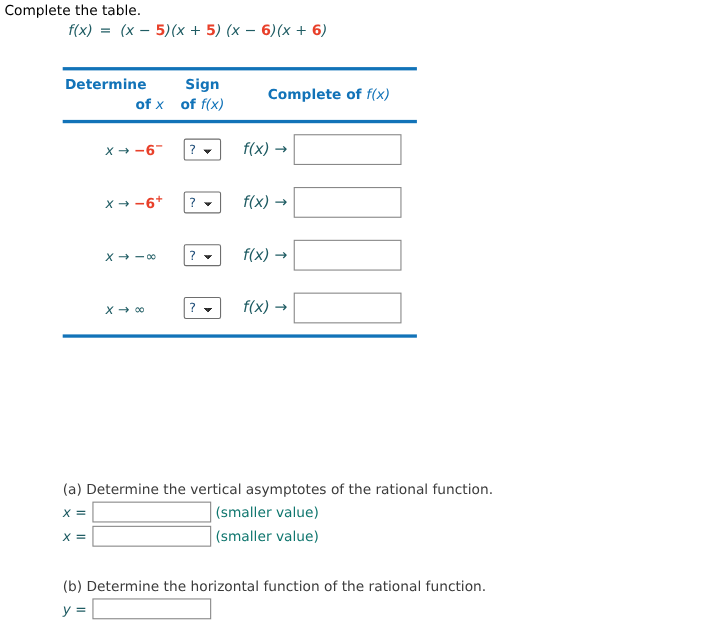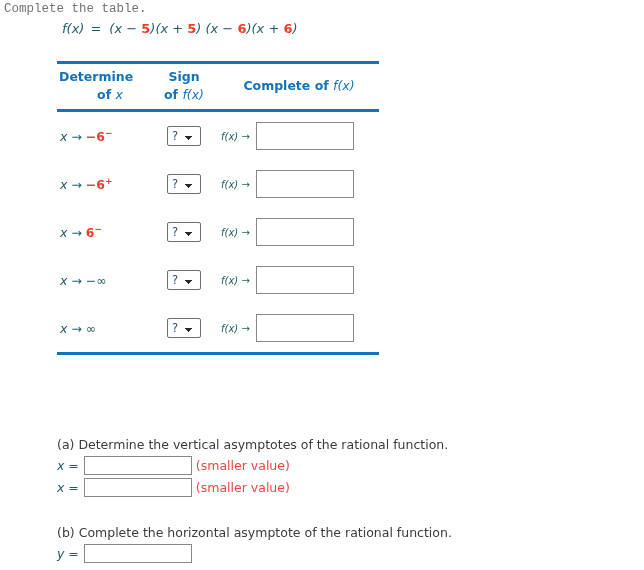--- a/index.html
+++ b/index.html
@@ -16,23 +16,22 @@
     color: #3b3b3b;
     overflow: hidden;
   }
 
   
   .prompt {
     position: absolute;
     left: 4px;
     top: 2px;
     font-size: 12.5px;
-    color: #737373;
-    white-space: nowrap;
-    font-family: Liberation Mono, monospace;
+    color: #000000;
+    white-space: nowrap;
   }
 
   
   .fn-def {
     position: absolute;
     left: 62px;
     top: 21px;
     display: flex;
     align-items: center;
     font-size: 13px;
@@ -103,31 +102,32 @@
     font-size: 12.5px;
     text-align: center;
     line-height: 1.45;
     padding: 4px 0 5px 0 !important;
   }
   .hdr .l1 { display: block; }
   .hdr .l2 { display: block; }
   .hdr-right { text-align: center; }
   .hdr i { font-style: italic; font-weight: normal; }
   .hdr-a-l1 { text-align: left; padding-left: 2px; }
-  .hdr-a-l2 { text-align: center; padding-left: 14px; }
+  .hdr-a-l2 { text-align: right; padding-left: 14px; }
 
   .row-cell {
     height: 48px;
     font-size: 12.5px;
   }
   .approach {
     color: #1f5c63;
     font-style: italic;
     white-space: nowrap;
     padding-left: 3px;
+    margin-left: 36px;
   }
   .approach .red { color: #e8402a; font-style: normal; font-weight: 600; }
   .approach .redsup {
     color: #e8402a;
     font-style: normal;
     font-weight: 600;
     font-size: 9px;
     vertical-align: super;
   }
   .approach .teal { color: #1f5c63; font-style: normal; }
@@ -159,21 +159,21 @@
   }
 
   .behav-cell {
     white-space: nowrap;
     text-align: left;
     padding-left: 2px !important;
   }
   .fx-label {
     color: #1f5c63;
     font-style: italic;
-    font-size: 10px;
+    font-size: 14px;
     margin-right: 6px;
   }
   input.answer-box {
     border: 1px solid #888888;
     background: #ffffff;
     height: 28px;
     width: 98px;
     box-sizing: border-box;
     font-family: "DejaVu Sans", sans-serif;
     font-size: 12.5px;
@@ -211,21 +211,21 @@
     height: 19px;
     width: 108px;
     box-sizing: border-box;
     font-family: "DejaVu Sans", sans-serif;
     font-size: 12.5px;
     color: #333;
     padding: 0 3px;
   }
   .hint {
     margin-left: 4px;
-    color: #ef4444;
+    color: #0f766e;
     font-size: 12.5px;
   }
 </style>
 </head>
 <body>
 
 <div class="prompt">Complete the table.</div>
 
 <div class="fn-def">
   <span class="fn-lhs">f(x)</span>
@@ -273,25 +273,20 @@
           <td class="row-cell"><span class="approach"><i>x</i><span class="arrow"> → </span><span class="red">−</span><span class="red">6</span><span class="redsup">−</span></span></td>
           <td class="row-cell sel-cell"><select class="sign-select"><option value="?">?</option><option value="+">+</option><option value="−">−</option></select></td>
           <td class="row-cell behav-cell"><span class="fx-label">f(x) →</span><input type="text" class="answer-box" style=""></td>
         </tr>
         <tr>
           <td class="row-cell"><span class="approach"><i>x</i><span class="arrow"> → </span><span class="red">−</span><span class="red">6</span><span class="redsup">+</span></span></td>
           <td class="row-cell sel-cell"><select class="sign-select"><option value="?">?</option><option value="+">+</option><option value="−">−</option></select></td>
           <td class="row-cell behav-cell"><span class="fx-label">f(x) →</span><input type="text" class="answer-box" style=""></td>
         </tr>
         <tr>
-          <td class="row-cell"><span class="approach"><i>x</i><span class="arrow"> → </span><span class="red">6</span><span class="redsup">−</span></span></td>
-          <td class="row-cell sel-cell"><select class="sign-select"><option value="?">?</option><option value="+">+</option><option value="−">−</option></select></td>
-          <td class="row-cell behav-cell"><span class="fx-label">f(x) →</span><input type="text" class="answer-box" style=""></td>
-        </tr>
-        <tr>
           <td class="row-cell"><span class="approach"><i>x</i><span class="arrow"> → </span><span class="teal">−</span><span class="teal">∞</span></span></td>
           <td class="row-cell sel-cell"><select class="sign-select"><option value="?">?</option><option value="+">+</option><option value="−">−</option></select></td>
           <td class="row-cell behav-cell"><span class="fx-label">f(x) →</span><input type="text" class="answer-box" style=""></td>
         </tr>
         <tr>
           <td class="row-cell"><span class="approach"><i>x</i><span class="arrow"> → </span><span class="teal">∞</span></span></td>
           <td class="row-cell sel-cell"><select class="sign-select"><option value="?">?</option><option value="+">+</option><option value="−">−</option></select></td>
           <td class="row-cell behav-cell"><span class="fx-label">f(x) →</span><input type="text" class="answer-box" style=""></td>
         </tr>
       </tbody>
@@ -307,18 +302,18 @@
     <span class="hint">(smaller value)</span>
   </span>
   <span class="eq-row">
     <span class="var-lbl">x =</span>
     <input class="small-box" type="text" value="" style="">
     <span class="hint">(smaller value)</span>
   </span>
 </div>
 
 <div class="part" id="part-b">
-  <span class="part-q">(b) Complete the horizontal asymptote of the rational function.</span>
+  <span class="part-q">(b) Determine the horizontal function of the rational function.</span>
   <span class="eq-row">
     <span class="var-lbl">y =</span>
     <input class="small-box" type="text" value="" style="">
   </span>
 </div>
 
 </body></html>

